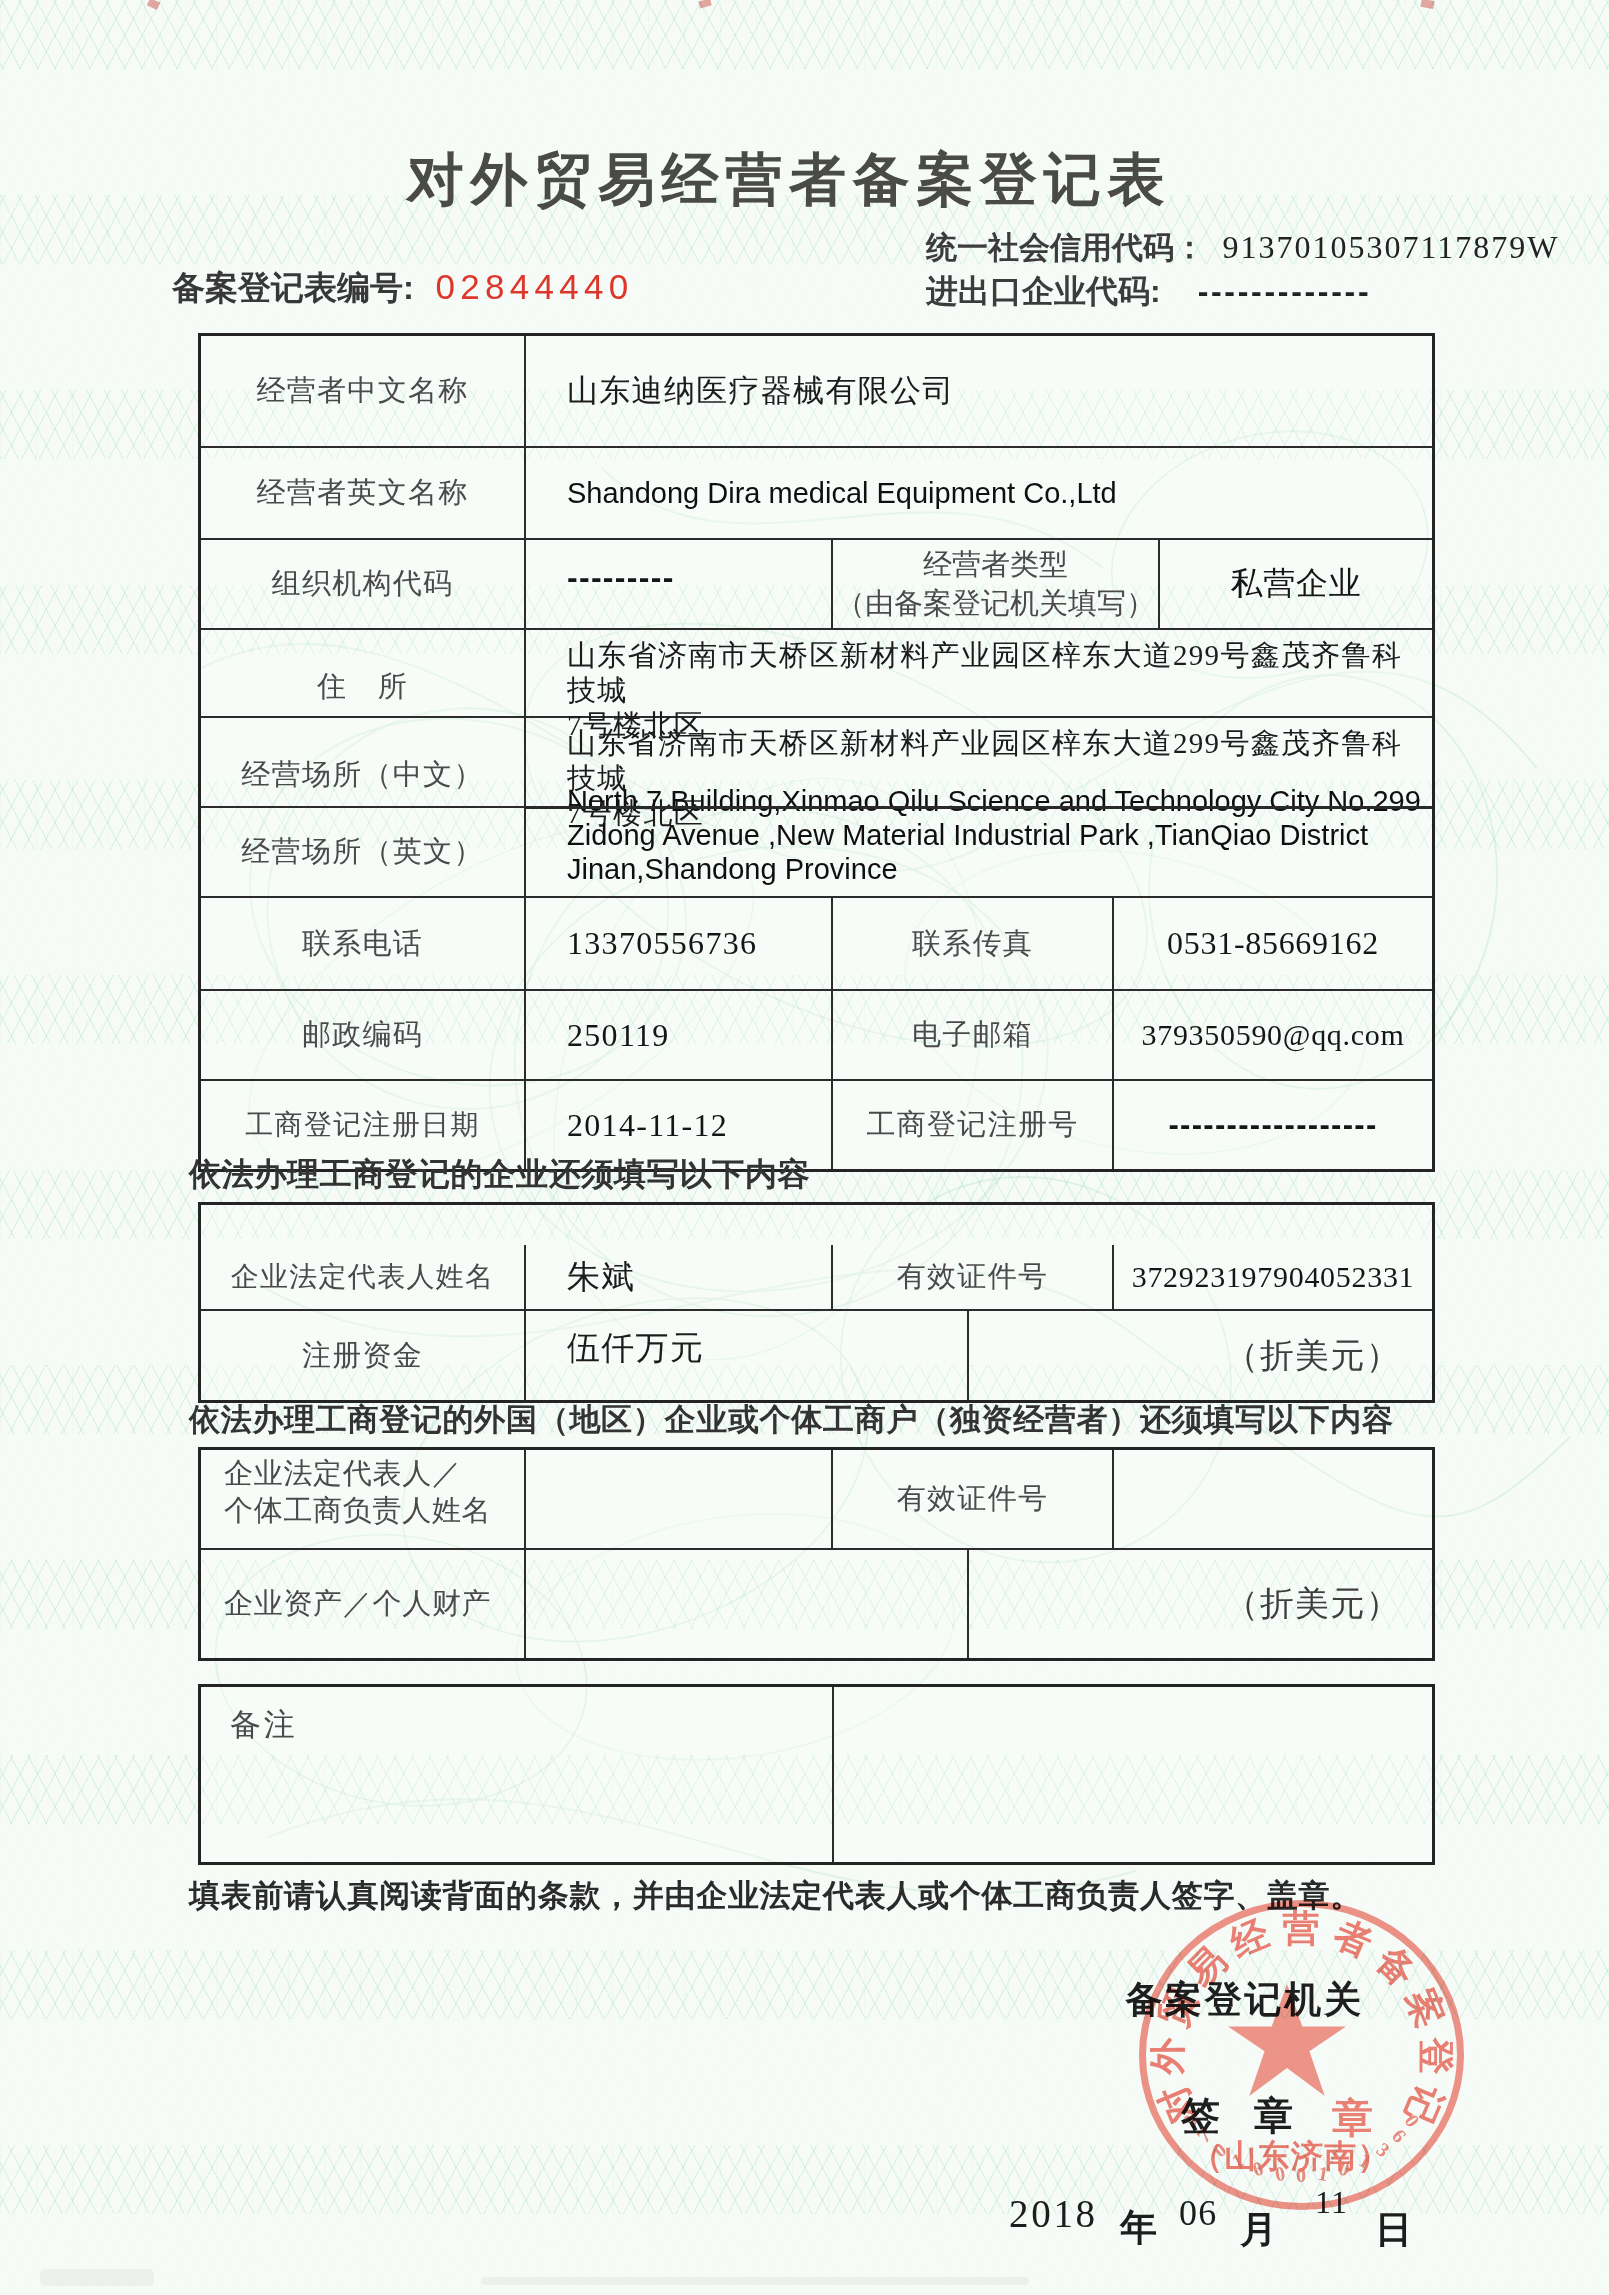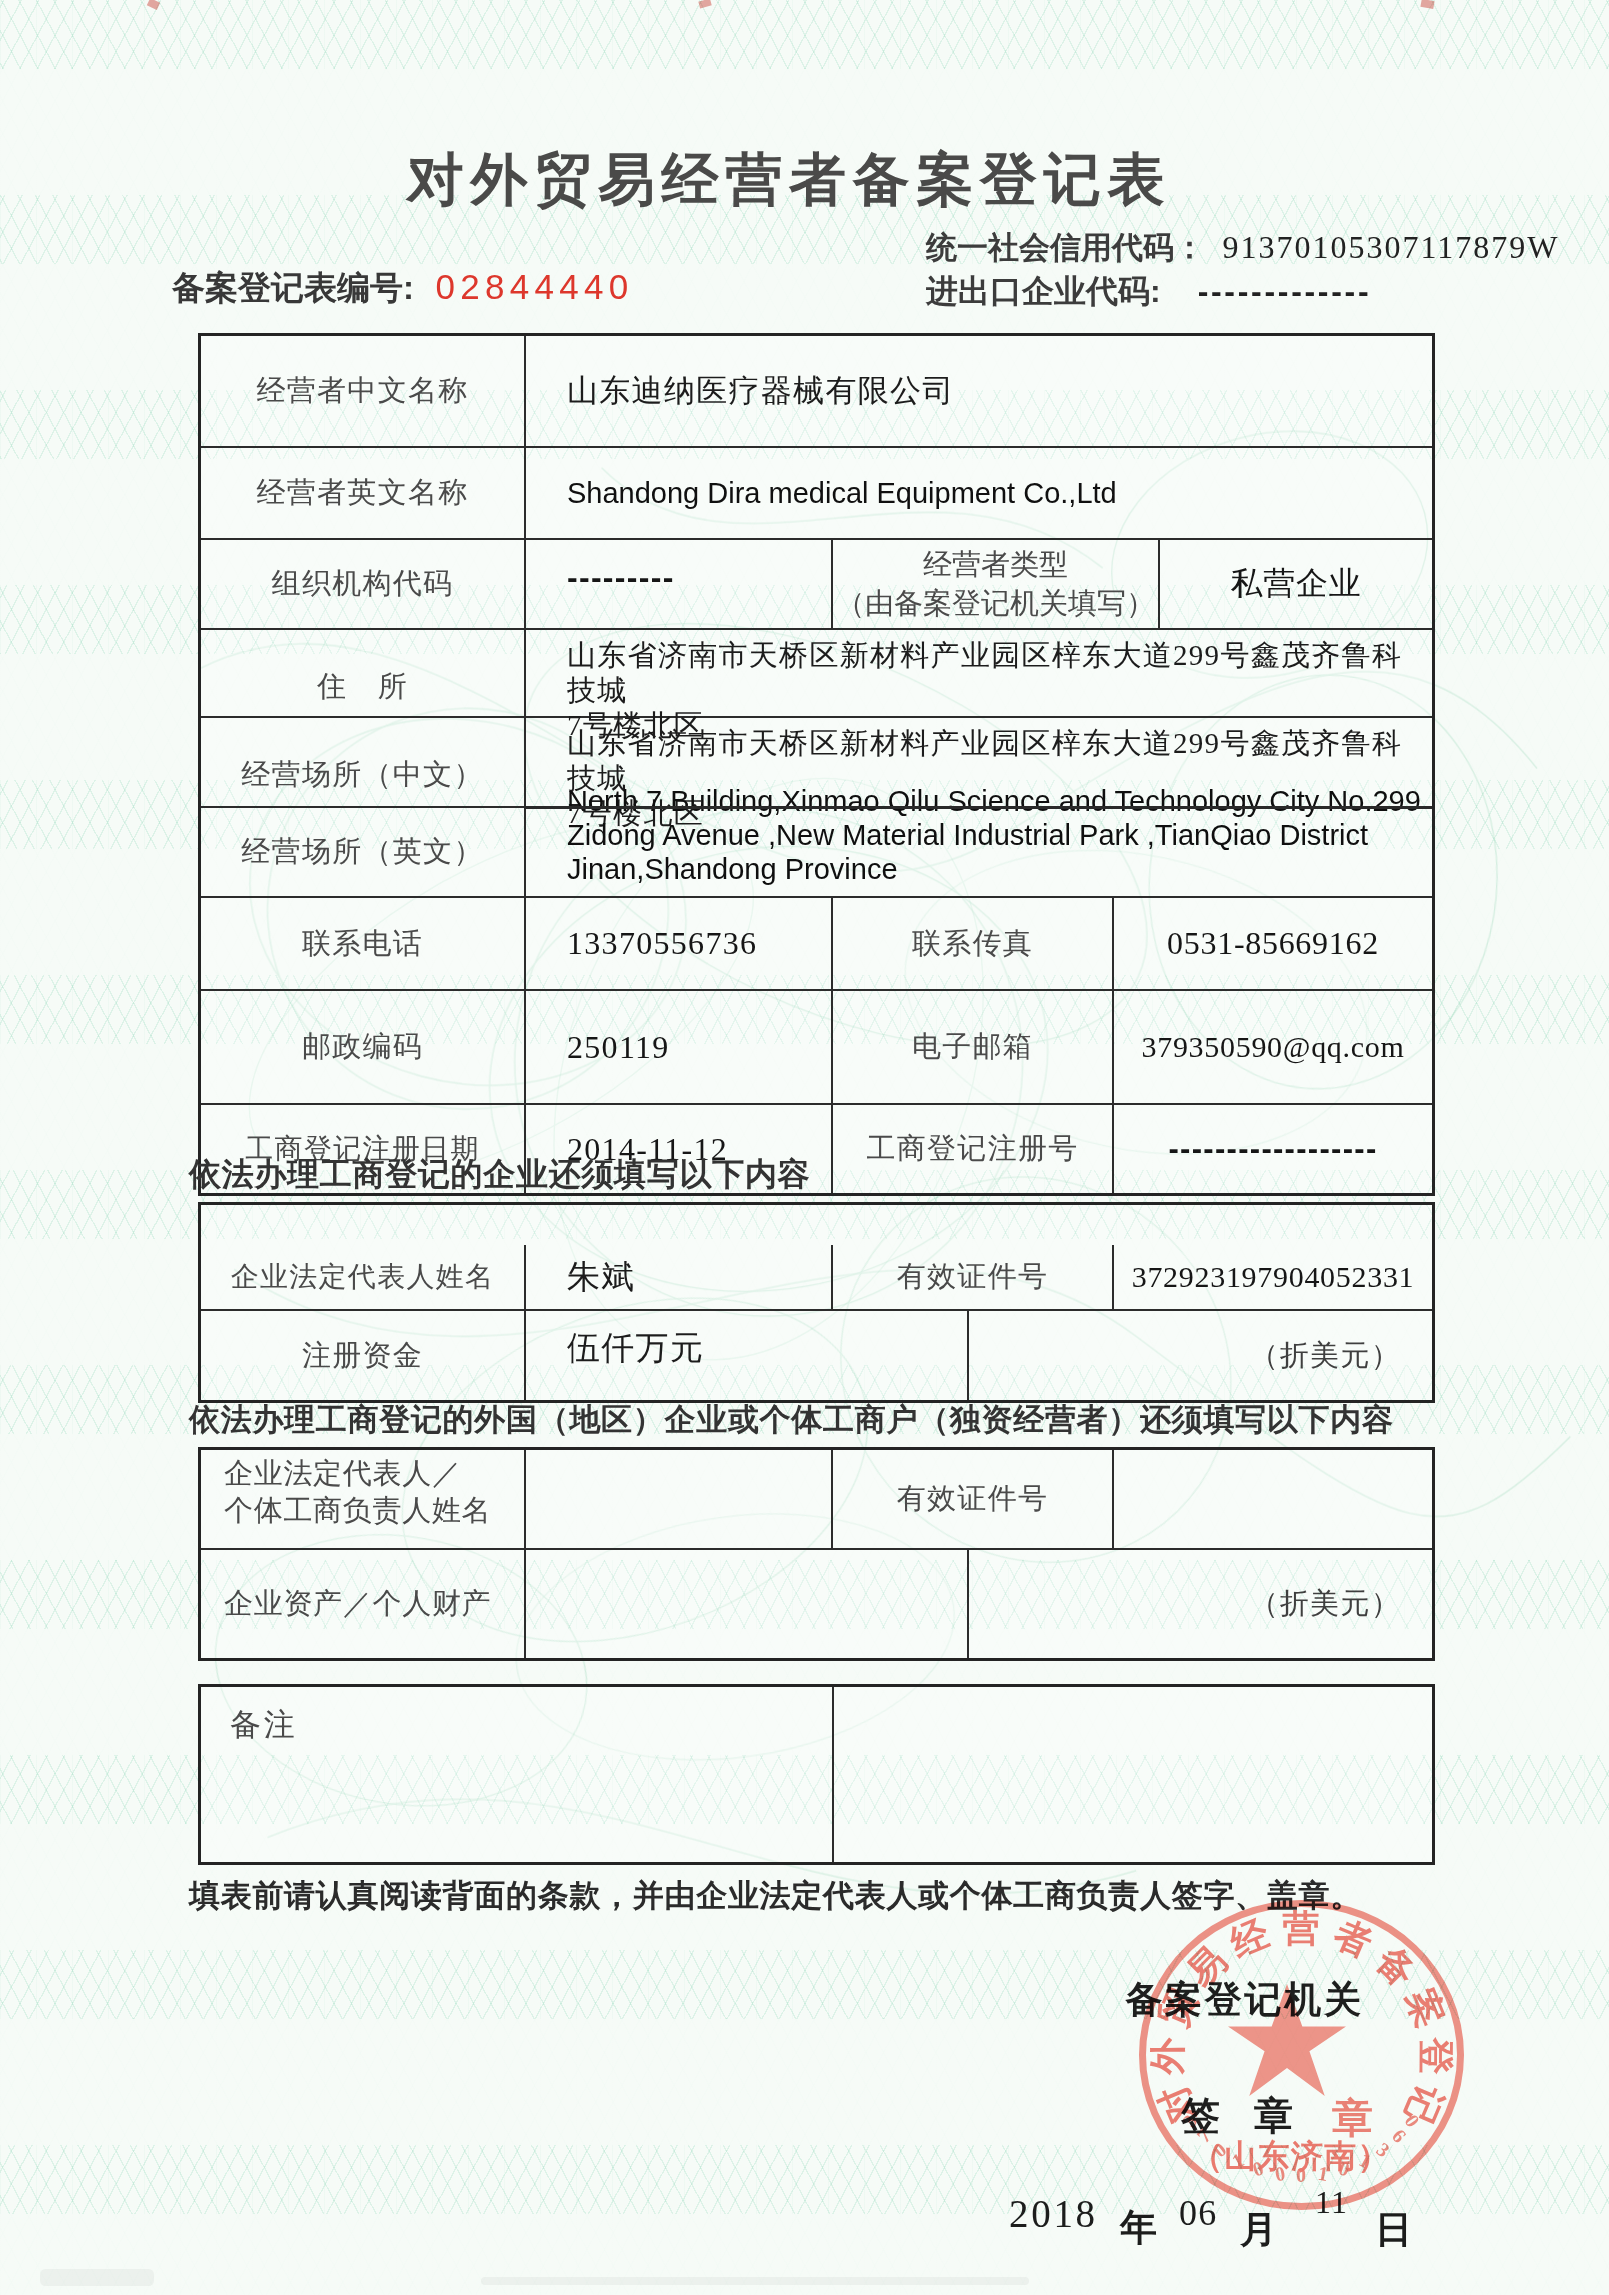--- a/index.html
+++ b/index.html
@@ -46,21 +46,21 @@
   .multiline{white-space:pre-line;line-height:35px;align-items:flex-start;padding-top:8px;font-size:29px;}
   .cols2{grid-template-columns:323px auto;}
   .cols4{grid-template-columns:323px 307px 281px auto;}
   .cols4w{grid-template-columns:323px 307px 327px auto;}
   .colsmoney{grid-template-columns:323px 443px auto;}
   .colsremark{grid-template-columns:631px auto;}
   .typelabel{flex-direction:column;justify-content:center;line-height:39px;font-size:29px;color:#4a4a4a;}
   .en-block{position:relative;margin-top:-24px;line-height:34px;white-space:pre-line;z-index:1;
             padding-left:41px;font-size:29px;color:#0f0f0f;}
   .strike{position:absolute;left:-2px;right:0;top:-2px;height:2.7px;background:#2a2a2a;z-index:3;}
-  .moneynote{justify-content:flex-end;padding-right:31px;font-size:29px;color:#3f3f3f;letter-spacing:1.3px;padding-left:33px;}
+  .moneynote{justify-content:flex-end;padding-right:31px;font-size:34px;color:#3f3f3f;letter-spacing:1.3px;padding-left:33px;}
   .remarklbl{align-items:flex-start;padding:17.4px 0 0 29px;font-size:31px;color:#4a4a4a;letter-spacing:2.7px;border-radius:17px;}
   .sechead{position:absolute;left:189px;font-weight:bold;color:#333;z-index:2;letter-spacing:0.7px;}
   #sec1head{top:1153px;font-size:32px;}
   #sec2head{top:1399px;font-size:31px;}
   #footer-note{position:absolute;left:189px;top:1875px;font-size:31px;font-weight:bold;color:#2b2b2b;
                letter-spacing:0.7px;z-index:2;}
   
   #stamp{position:absolute;left:1139px;top:1900px;width:325px;height:310px;z-index:4;
          mix-blend-mode:multiply;opacity:0.93;}
   #stamp-oval{position:absolute;left:0;top:0;width:325px;height:310px;border:7.4px solid rgba(240,112,100,0.82);
@@ -176,21 +176,21 @@
 Zidong Avenue ,New Material Industrial Park ,TianQiao District
 Jinan,Shandong Province</div>
       </div>
     </div>
     <div class="trow cols4" style="height:93px;">
       <div class="tcell lblc">联系电话</div>
       <div class="tcell valnum song">13370556736</div>
       <div class="tcell lblc">联系传真</div>
       <div class="tcell valcenter song" style="font-size:32px;">0531-85669162</div>
     </div>
-    <div class="trow cols4" style="height:114px;">
+    <div class="trow cols4" style="height:90px;">
       <div class="tcell lblc">邮政编码</div>
       <div class="tcell valnum song">250119</div>
       <div class="tcell lblc">电子邮箱</div>
       <div class="tcell valcenter song" style="font-size:30px;">379350590@qq.com</div>
     </div>
     <div class="trow cols4" style="height:90px;">
       <div class="tcell lblc" style="font-size:28px;">工商登记注册日期</div>
       <div class="tcell valnum song">2014-11-12</div>
       <div class="tcell lblc">工商登记注册号</div>
       <div class="tcell valcenter hei" style="font-weight:bold;letter-spacing:1.3px;">------------------</div>

